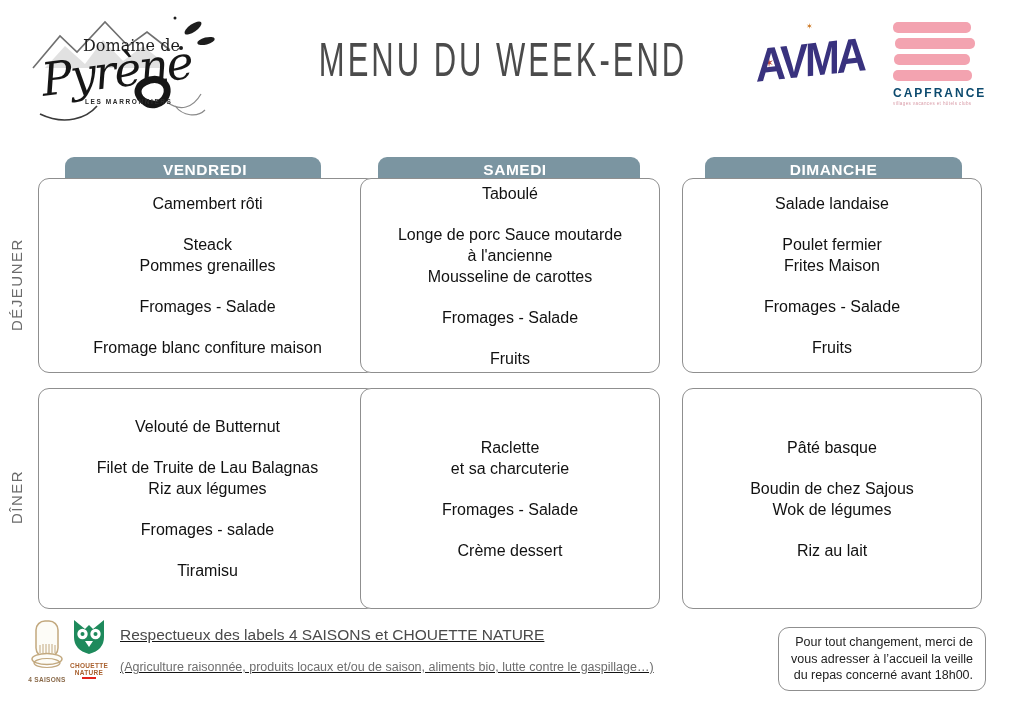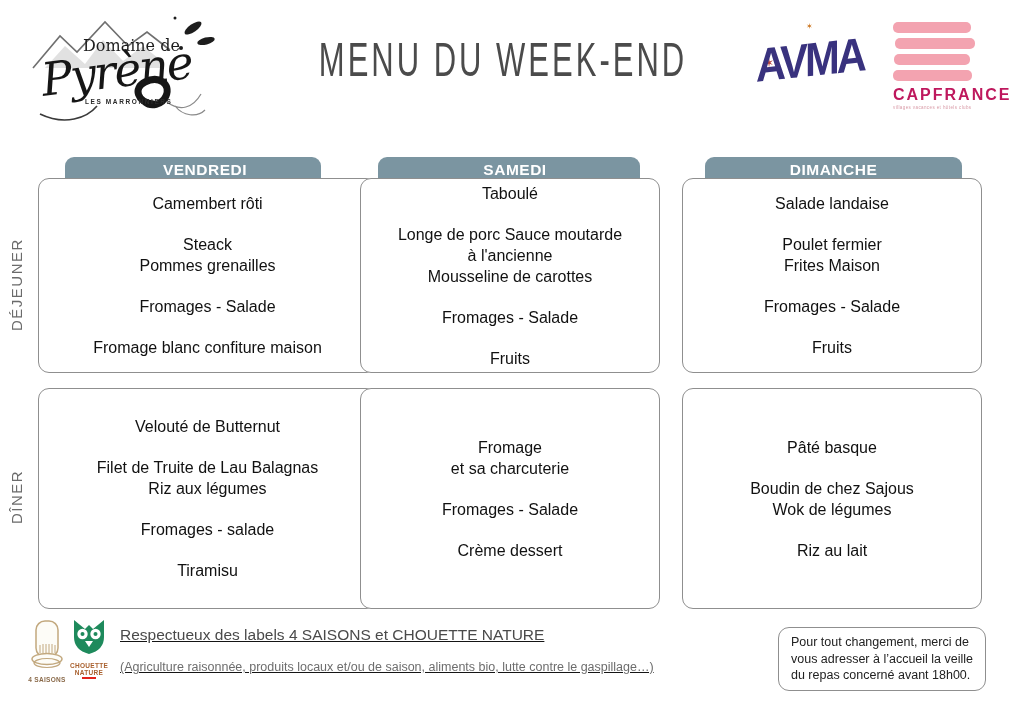--- a/index.html
+++ b/index.html
@@ -27,21 +27,21 @@
   .avma-text { position:absolute; left:6px; top:20px; font-size:42px; font-weight:bold; color:#39327e;
                letter-spacing:-3px; transform:rotate(-6deg) skewX(-6deg) scaleY(1.12); transform-origin:left center; }
   .avma-star { position:absolute; left:14px; top:34px; font-size:12px; color:#b5413a; }
   .avma-dot  { position:absolute; left:56px; top:0px;  font-size:8px;  color:#cc7722; }
 
   .capfrance { position:absolute; left:893px; top:22px; width:92px; height:100px; }
   .cap-stripe { width:78px; height:11px; border-radius:5px; background:#f3a3b0; margin-bottom:5px; }
   .cap-stripe:nth-child(2){ margin-left:2px; width:80px; }
   .cap-stripe:nth-child(3){ margin-left:1px; width:76px; }
   .cap-stripe:nth-child(4){ width:79px; }
-  .cap-name { font-size:16px; font-weight:bold; letter-spacing:2px; color:#be185d; margin-top:4px; white-space:nowrap; }
+  .cap-name { font-size:12px; font-weight:bold; letter-spacing:2px; color:#0c4a6e; margin-top:4px; white-space:nowrap; }
   .cap-tagline { font-size:4.5px; letter-spacing:0.4px; color:#d89aa6; margin-top:1px; white-space:nowrap; }
 
   
   .meal-label {
     position:absolute; left:8px; width:24px; color:#6b6b6b; font-size:15px; letter-spacing:1.5px;
     writing-mode:vertical-rl; transform:rotate(180deg); text-align:center;
   }
   .meal-label.lunch  { top:225px; height:120px; }
   .meal-label.dinner { top:452px; height:90px;  }
 
@@ -77,21 +77,21 @@
   .owl-underline { width:14px; height:2px; background:#e2231a; margin:1px auto 0; }
 
   .footer-text { position:absolute; left:120px; top:626px; width:540px;text-decoration:underline; }
   .footer-title { font-size:15.5px; color:#4a4a4a; }
   .footer-details { font-size:12.5px; color:#6d6d6d; margin-top:16px; }
   .footer-homemade { font-size:13.5px; font-weight:bold; color:#e2231a; margin-top:3px; }
 
   .note-box {
     position:absolute; left:778px; top:627px; width:208px; height:64px;
     border:1.2px solid #8f8f8f; border-radius:11px; box-sizing:border-box;
-    display:flex; align-items:center; justify-content:center; text-align:left;
+    display:flex; align-items:center; justify-content:center; text-align:right;
     font-size:12.5px; line-height:16.5px; color:#222222; white-space:pre-line;
   }
 </style>
 </head>
 <body>
 
 <div class="canvas">
 
   <div class="brand">
     <svg width="198" height="122" viewBox="0 0 198 122">
@@ -161,21 +161,21 @@
   </div>
 
   <div class="box r2 c1">
     <p class="dish">Velouté de Butternut</p>
     <p class="dish">Filet de Truite de Lau Balagnas
 Riz aux légumes</p>
     <p class="dish">Fromages - salade</p>
     <p class="dish">Tiramisu</p>
   </div>
   <div class="box r2 c2">
-    <p class="dish">Fromage
+    <p class="dish">Raclette
 et sa charcuterie</p>
     <p class="dish">Fromages - Salade</p>
     <p class="dish">Crème dessert</p>
   </div>
   <div class="box r2 c3">
     <p class="dish">Pâté basque</p>
     <p class="dish">Boudin de chez Sajous
 Wok de légumes</p>
     <p class="dish">Riz au lait</p>
   </div>

